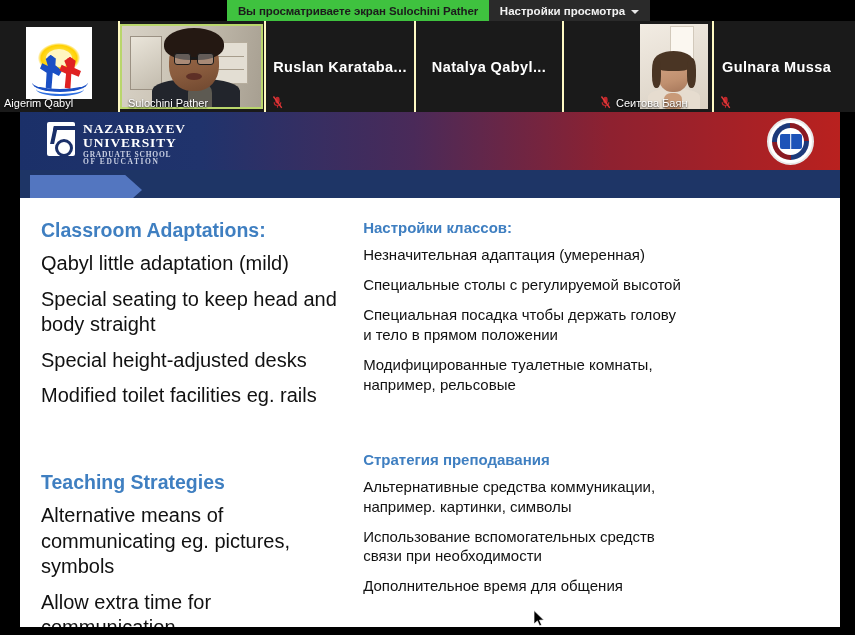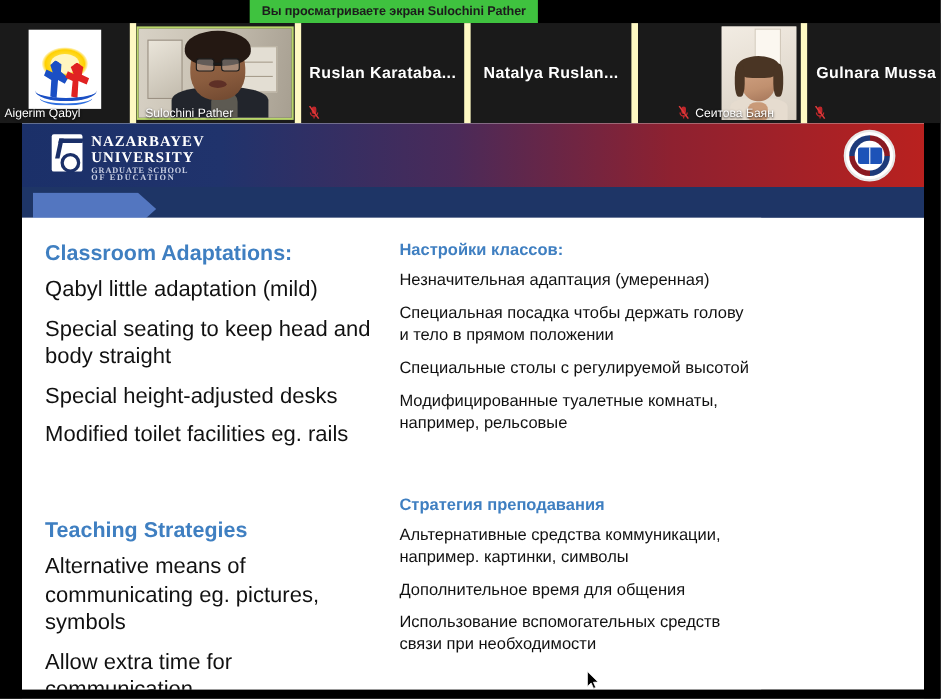--- a/index.html
+++ b/index.html
@@ -75,21 +75,21 @@
     top: 21px; left: 0;
     width: 855px;
     height: 91px;
     background: #1a1a1a;
     display: flex;
     align-items: stretch;
   }
   .tile {
     position: relative;
     height: 91px;
-    border-right: 6px solid #fef9c3;
+    border-right: 2px solid #fef9c3;
     background: #1a1a1a;
     overflow: hidden;
     flex: 0 0 auto;
   }
   .tile-name {
     position: absolute;
     left: 4px; bottom: 3px;
     color: #ffffff;
     font-size: 11px;
     font-weight: 400;
@@ -532,20 +532,24 @@
     background: #000000;
   }
 </style>
 </head>
 <body>
 
 <div id="app">
 
   <div class="share-bar">
     <div class="share-notice">Вы просматриваете экран Sulochini Pather</div>
+    <div class="view-options">
+      <span>Настройки просмотра</span>
+      <span class="caret-down"></span>
+    </div>
   </div>
 
   <div class="filmstrip">
 
     <div class="tile" style="width:118px;">
       <div class="logo-avatar">
         <div class="sun-ring"></div>
         <div class="fig-blue"></div>
         <div class="fig-red"></div>
         <div class="swoosh"></div>
@@ -576,21 +580,21 @@
       <div class="tile-center-name">Ruslan  Karataba...</div>
       <svg class="mute-icon" style="left:6px;" viewBox="0 0 12 16">
         <rect x="3.4" y="1" width="5.2" height="8.4" rx="2.6" fill="#c0262b"></rect>
         <path d="M2 7.6a4 4 0 0 0 8 0" stroke="#c0262b" stroke-width="1.5" fill="none"></path>
         <rect x="5.3" y="11.2" width="1.4" height="3.2" fill="#c0262b"></rect>
         <path d="M1 0.6 L11.2 14.6" stroke="#e03b3b" stroke-width="1.7"></path>
       </svg>
     </div>
 
     <div class="tile" style="width:146px;">
-      <div class="tile-center-name">Natalya  Ruslan...</div>
+      <div class="tile-center-name">Natalya  Qabyl...</div>
       <svg class="mute-icon" style="left:6px; opacity:0;" viewBox="0 0 12 16">
         <rect x="3.4" y="1" width="5.2" height="8.4" rx="2.6" fill="#c0262b"></rect>
       </svg>
     </div>
 
     <div class="tile" style="width:148px;">
       <div class="cam-seitova">
         <div class="s-wall"></div>
         <div class="s-panel"></div>
         <div class="s-body"></div>
@@ -659,30 +663,30 @@
 
         <div class="sec-head">Teaching Strategies</div>
         <div class="bullet">Alternative means of communicating eg. pictures, symbols</div>
         <div class="bullet">Allow extra time for communication</div>
         <div class="bullet">Use assistive communication devices where necessary</div>
       </div>
 
       <div class="col col-right">
         <div class="sec-head">Настройки классов:</div>
         <div class="bullet">Незначительная адаптация (умеренная)</div>
+        <div class="bullet">Специальные столы с регулируемой высотой</div>
         <div class="bullet">Специальная посадка чтобы держать голову и тело в прямом положении</div>
-        <div class="bullet">Специальные столы с регулируемой высотой</div>
         <div class="bullet">Модифицированные туалетные комнаты, например, рельсовые</div>
 
         <div class="gap-right"></div>
 
         <div class="sec-head">Стратегия преподавания</div>
         <div class="bullet">Альтернативные средства коммуникации, например. картинки, символы</div>
+        <div class="bullet">Использование вспомогательных средств связи при необходимости</div>
         <div class="bullet">Дополнительное время для общения</div>
-        <div class="bullet">Использование вспомогательных средств связи при необходимости</div>
       </div>
 
     </div>
   </div>
 
   <div class="bottom-bar"></div>
 
   <svg class="cursor" viewBox="0 0 12 18">
     <path d="M1 0.5 L1 14 L4.4 10.9 L6.6 15.8 L8.6 14.9 L6.5 10.2 L10.8 10.1 Z" fill="#000000" stroke="#ffffff" stroke-width="0.7"></path>
   </svg>

